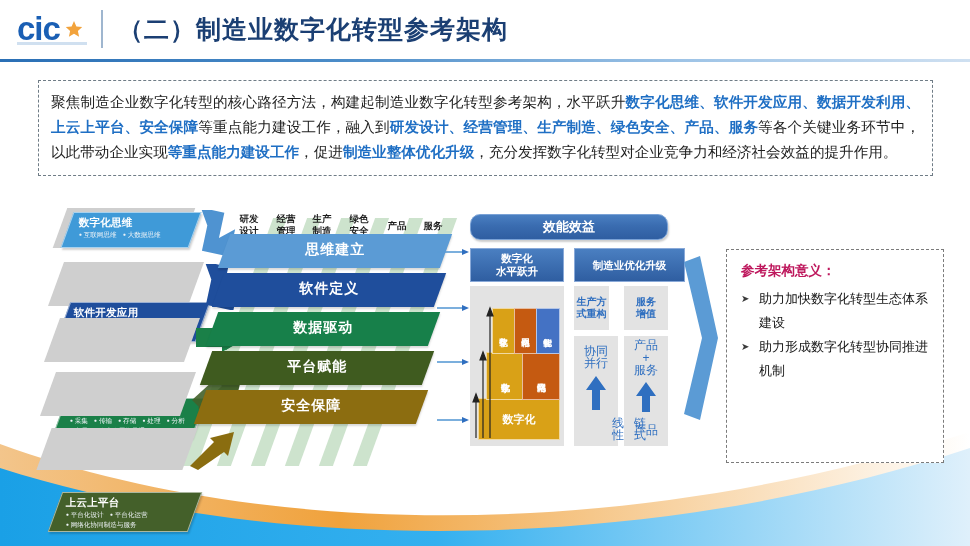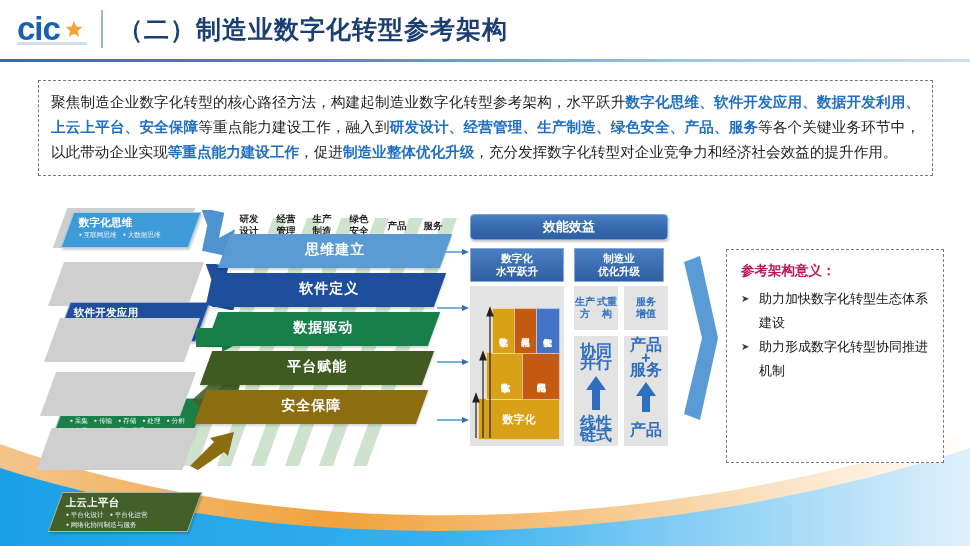--- a/index.html
+++ b/index.html
@@ -62,21 +62,21 @@
   }
   .layer span{position:relative;top:-1px;}
   
   .slab{position:absolute;background:#cfe4cf;}
   
   .conn{position:absolute;height:8px;}
   
   .banner{
     position:absolute;box-sizing:border-box;
     background:linear-gradient(180deg,#4a7fc1 0%,#3a6cb0 45%,#2f5ea1 100%);
-    border:1px solid #7aa2d6;border-radius:4px;
+    border:1px solid #7aa2d6;border-radius:10px;
     color:#fff;font-weight:bold;font-size:13px;
     display:flex;align-items:center;justify-content:center;
     box-shadow:1px 2px 2px rgba(0,0,0,.2);
   }
   .subbanner{
     position:absolute;box-sizing:border-box;
     background:linear-gradient(180deg,#4a7fc1 0%,#2f5ea1 100%);
     border:1px solid #89a9d8;
     color:#fff;font-weight:bold;font-size:10.5px;line-height:13px;text-align:center;
     display:flex;align-items:center;justify-content:center;
@@ -87,21 +87,21 @@
     color:#ffffff;font-weight:bold;text-align:center;
     border:1px solid rgba(255,255,255,.6);
   }
   .vtext{writing-mode:vertical-rl;text-orientation:upright;letter-spacing:0px;}
   .greylbl{
     position:absolute;background:#e3e3e3;color:#2f6fc0;font-weight:bold;
     font-size:10px;line-height:12.5px;text-align:center;
     display:flex;align-items:center;justify-content:center;
   }
   .bluelbl{
-    position:absolute;color:#2f6fc0;font-weight:bold;font-size:16px;line-height:12.5px;
+    position:absolute;color:#2f6fc0;font-weight:normal;font-size:12px;line-height:12.5px;
     display:flex;align-items:center;justify-content:center;
   }
   
   .concl{
     position:absolute;left:726px;top:249px;width:218px;height:214px;
     border:1px dashed #7b7b7b;box-sizing:border-box;background:#fff;
     padding:12px 10px 0 14px;
   }
   .concl-title{font-size:13.5px;font-weight:bold;color:#be185d;margin-bottom:7px;}
   .concl-item{
@@ -273,21 +273,21 @@
   </svg>
 
   <div class="banner" style="left:470px;top:18px;width:198px;height:26px;">
     <span>效能效益</span>
   </div>
 
   <div class="subbanner" style="left:470px;top:52px;width:94px;height:34px;flex-direction:column;">
     <div>数字化</div>
     <div>水平跃升</div>
   </div>
-  <div class="subbanner" style="left:574px;top:52px;width:90px;height:34px;flex-direction:column;">
+  <div class="subbanner" style="left:574px;top:52px;width:111px;height:34px;flex-direction:row;">
     <div>制造业</div>
     <div>优化升级</div>
   </div>
 
   <div class="greybox" style="left:470px;top:90px;width:94px;height:160px;"></div>
 
   <div class="block" style="left:478px;top:202px;width:80px;height:40px;background:#d9a117;font-size:11px;">
     <span>数字化</span>
   </div>
 
@@ -312,21 +312,21 @@
     <g stroke="#222" stroke-width="1.2" fill="#222">
       <line x1="4" y1="138" x2="4" y2="100"></line>
         <polygon points="1,102 4,94 7,102"></polygon>
       <line x1="11" y1="138" x2="11" y2="58"></line>
         <polygon points="8,60 11,52 14,60"></polygon>
       <line x1="18" y1="138" x2="18" y2="14"></line>
         <polygon points="15,16 18,8 21,16"></polygon>
     </g>
   </svg>
 
-  <div class="greylbl" style="left:574px;top:90px;width:44px;height:44px;flex-direction:row;">
+  <div class="greylbl" style="left:574px;top:90px;width:35px;height:44px;flex-direction:column;">
     <div>生产方</div>
     <div>式重构</div>
   </div>
   <div class="greylbl" style="left:624px;top:90px;width:44px;height:44px;flex-direction:column;">
     <div>服务</div>
     <div>增值</div>
   </div>
 
   <div class="greybox" style="left:574px;top:140px;width:44px;height:110px;"></div>
   <div class="greybox" style="left:624px;top:140px;width:44px;height:110px;"></div>
@@ -341,21 +341,21 @@
     <div>服务</div>
   </div>
 
   <svg style="position:absolute;left:586px;top:180px;" width="20" height="34" viewBox="0 0 20 34">
     <polygon points="10,0 20,14 14,14 14,34 6,34 6,14 0,14" fill="#2f6fc0"></polygon>
   </svg>
   <svg style="position:absolute;left:636px;top:186px;" width="20" height="30" viewBox="0 0 20 30">
     <polygon points="10,0 20,14 14,14 14,30 6,30 6,14 0,14" fill="#2f6fc0"></polygon>
   </svg>
 
-  <div class="bluelbl" style="left:574px;top:218px;width:44px;height:30px;flex-direction:column;">
+  <div class="bluelbl" style="left:574px;top:218px;width:44px;height:30px;flex-direction:row;padding-left:38px;">
     <div>线性</div>
     <div>链式</div>
   </div>
   <div class="bluelbl" style="left:624px;top:224px;width:44px;height:20px;">
     <div>产品</div>
   </div>
 
   <svg style="position:absolute;left:682px;top:58px;" width="38" height="168" viewBox="0 0 38 168">
     <polygon points="2,8 18,2 36,84 18,166 2,160 20,84" fill="#5b9bd5"></polygon>
   </svg>

